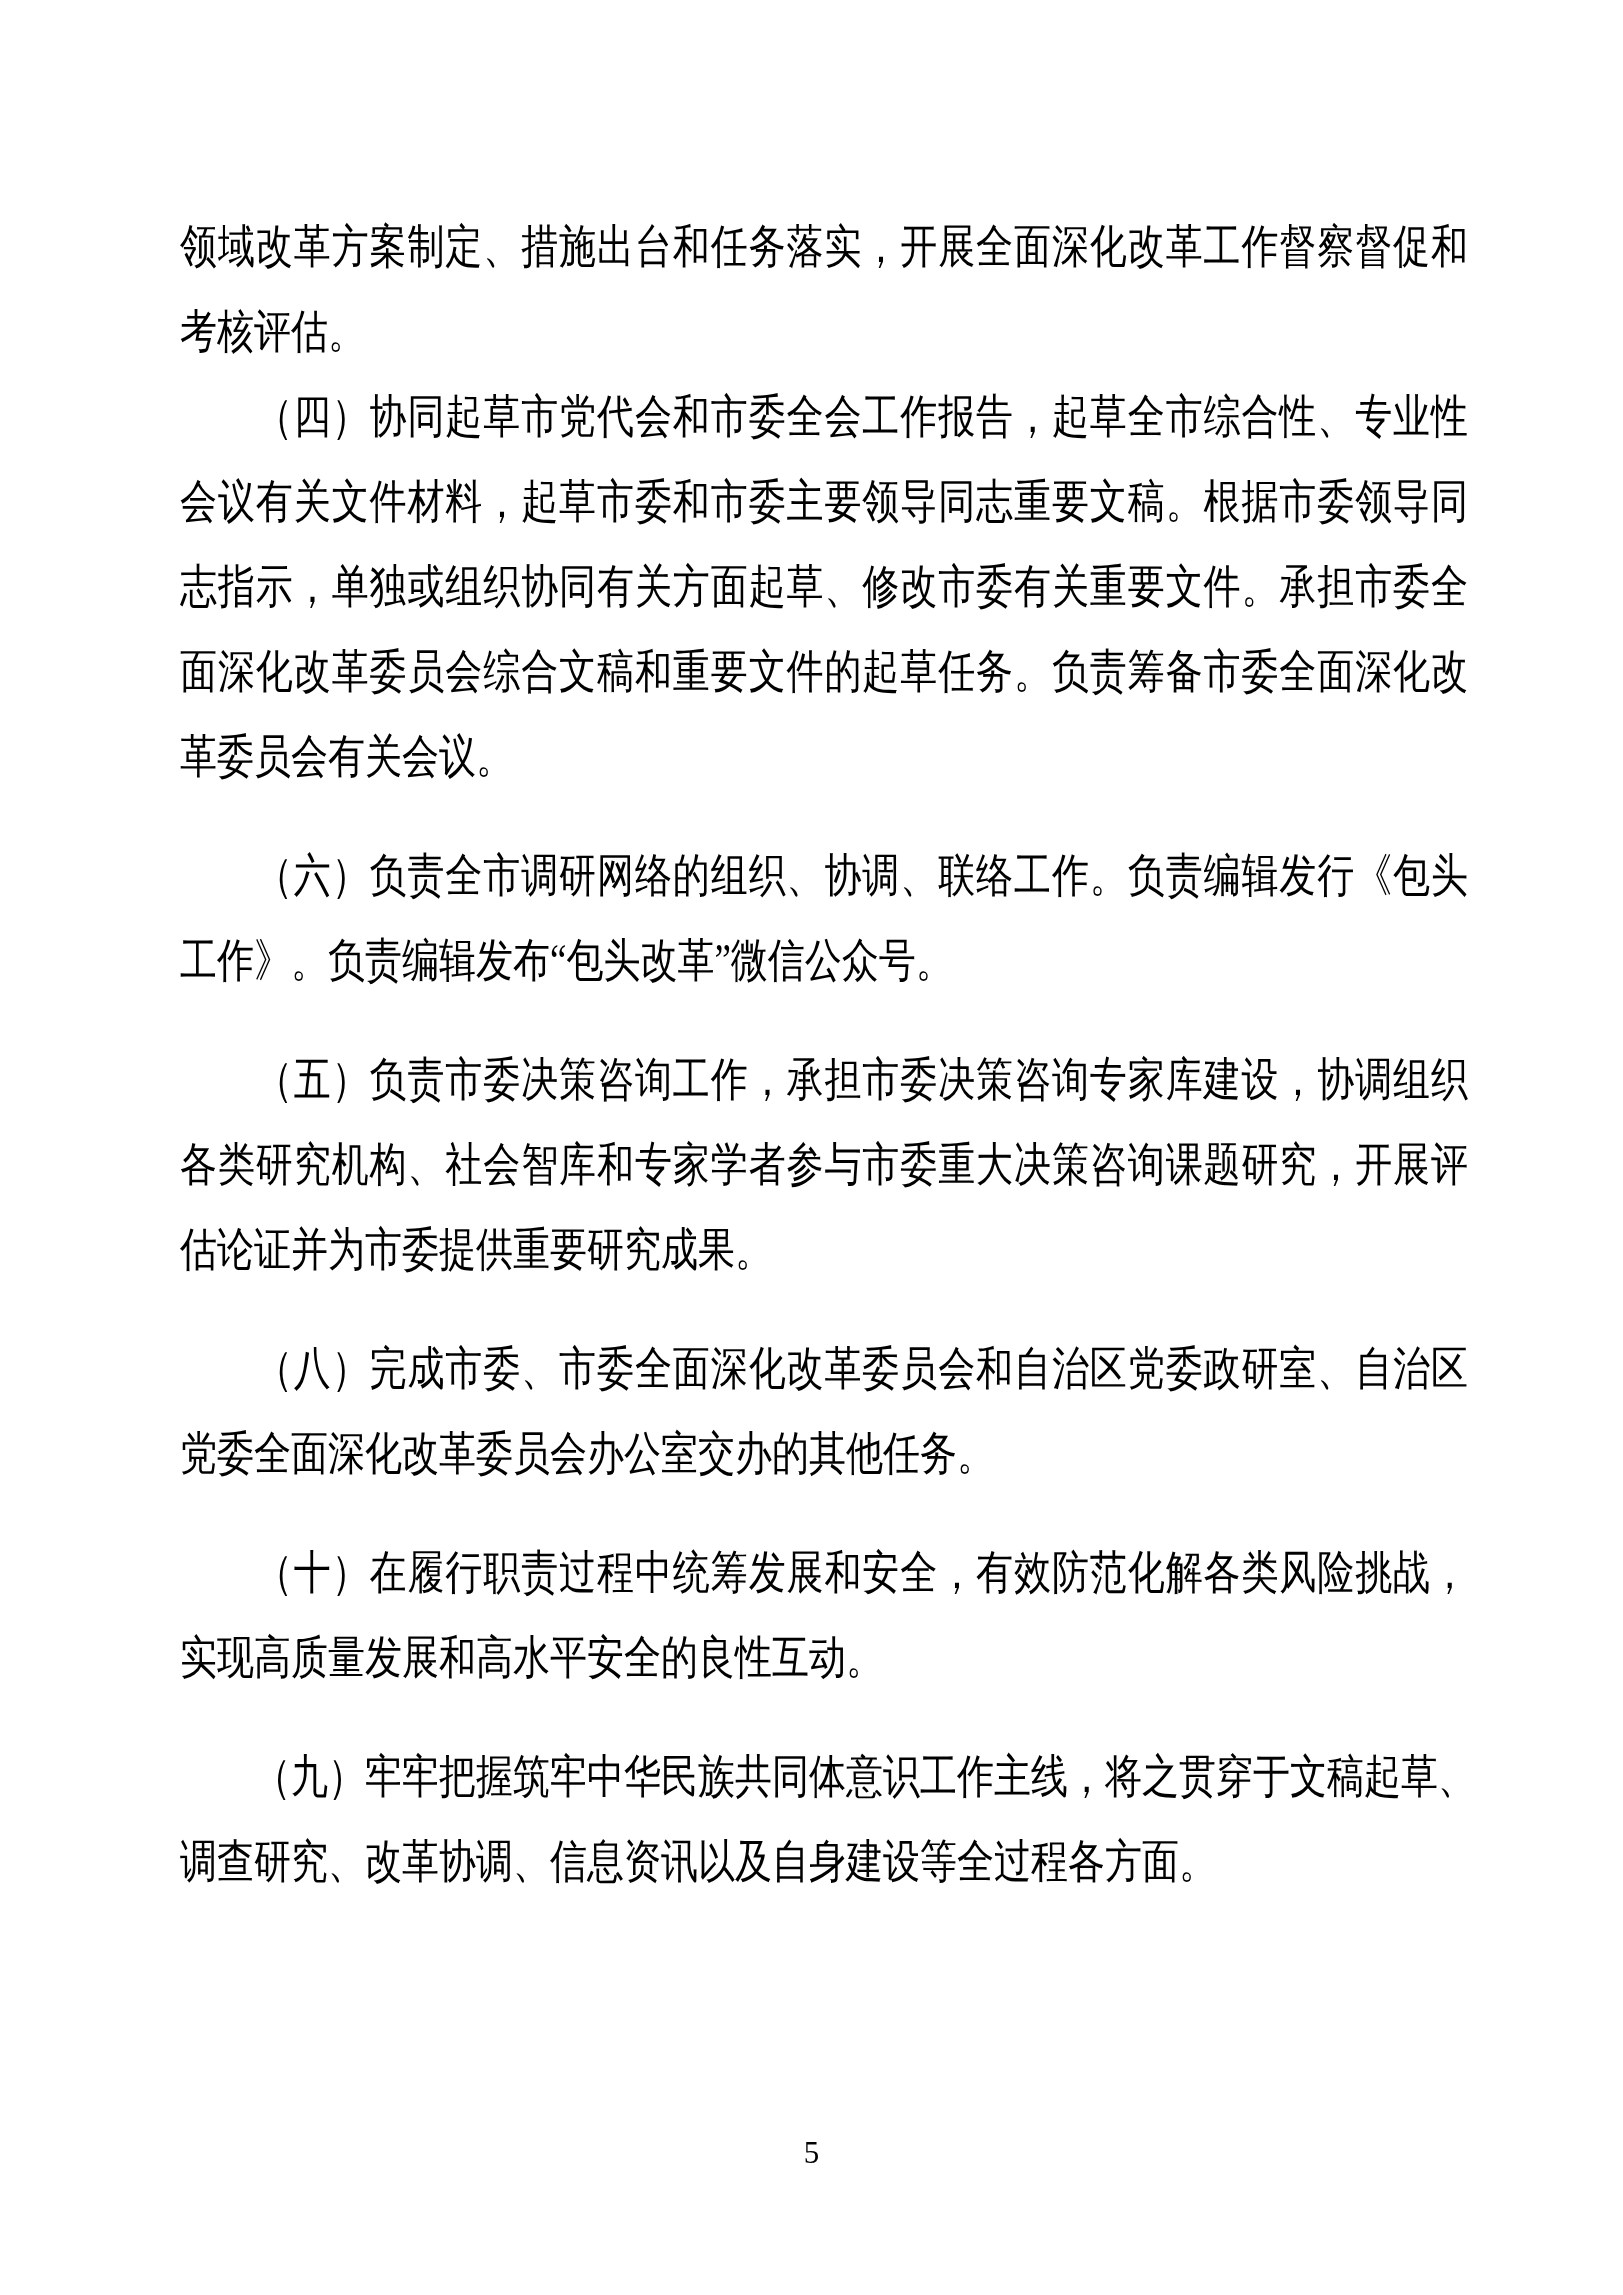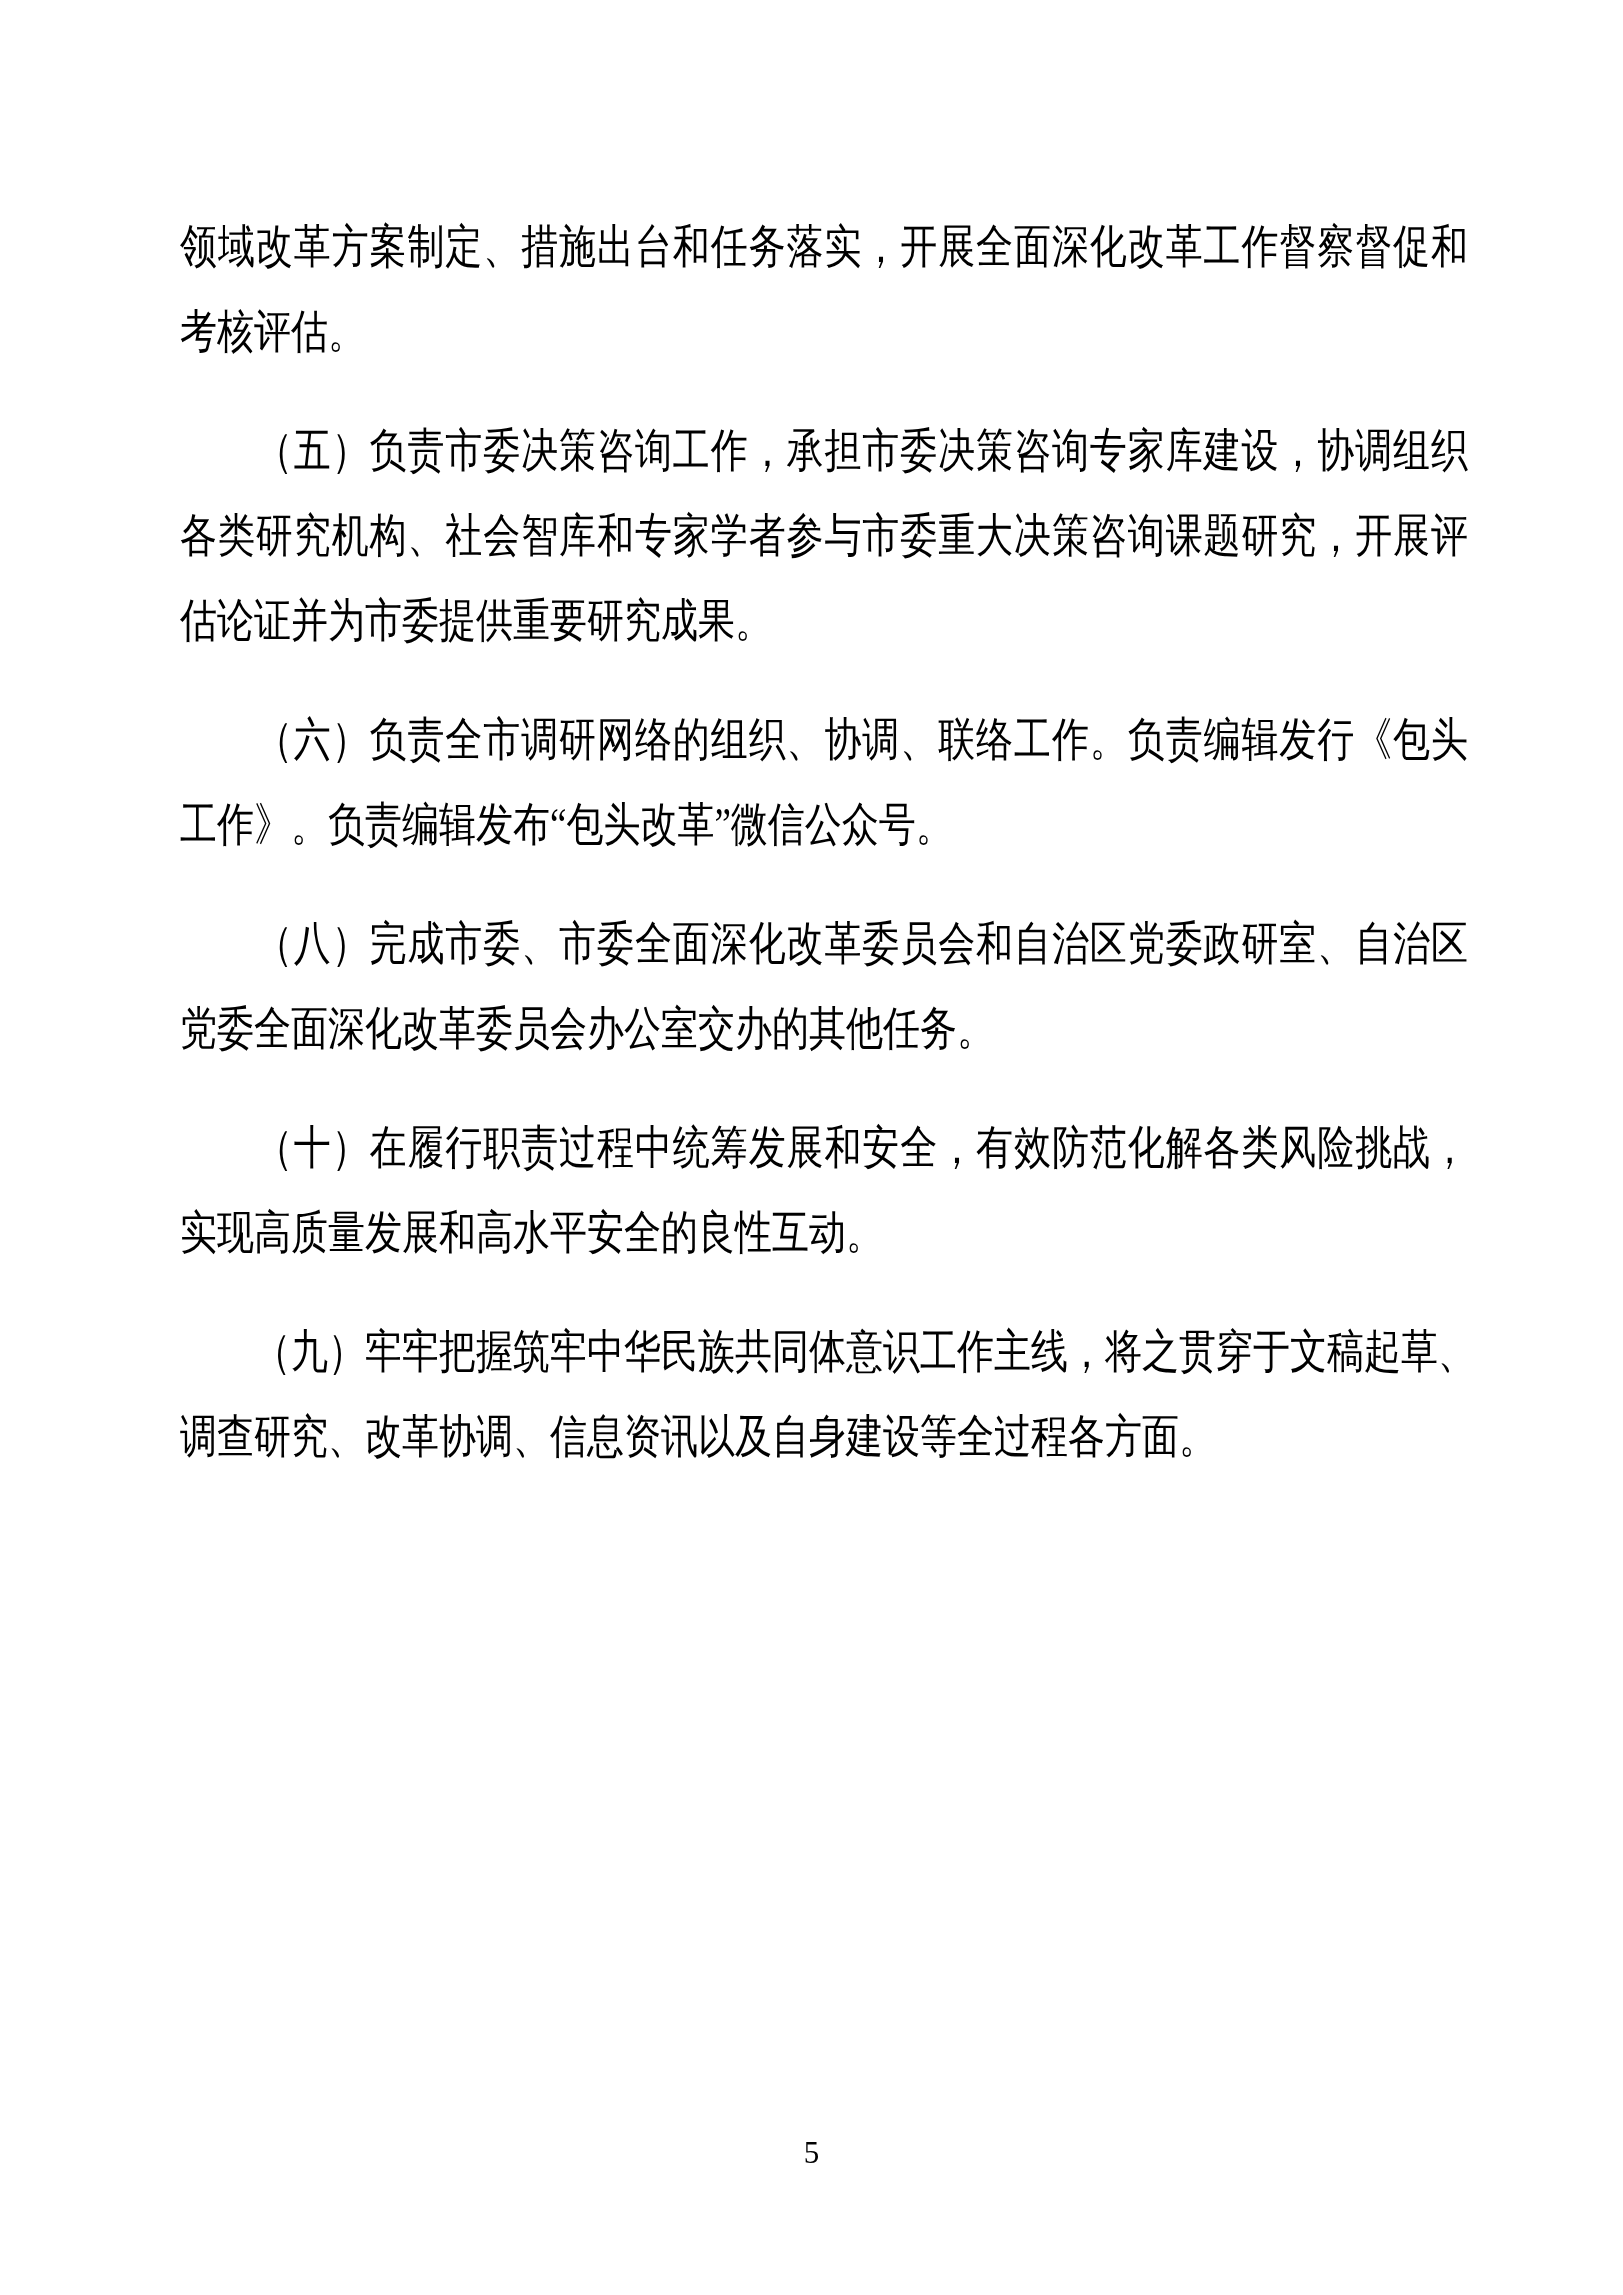--- a/index.html
+++ b/index.html
@@ -63,28 +63,35 @@
 </style>
 </head>
 <body>
 
 <div class="page">
   <main class="doc-body" id="doc-body">
       <div class="paragraph">
         <div class="line fill">领域改革方案制定、措施出台和任务落实，开展全面深化改革工作督察督促和</div>
         <div class="line">考核评估。</div>
       </div>
+      <div class="paragraph">
+        <div class="line fill">　　（四）协同起草市党代会和市委全会工作报告，起草全市综合性、专业性</div>
+        <div class="line fill">会议有关文件材料，起草市委和市委主要领导同志重要文稿。根据市委领导同</div>
+        <div class="line fill">志指示，单独或组织协同有关方面起草、修改市委有关重要文件。承担市委全</div>
+        <div class="line fill">面深化改革委员会综合文稿和重要文件的起草任务。负责筹备市委全面深化改</div>
+        <div class="line">革委员会有关会议。</div>
+      </div>
+      <div class="paragraph gap">
+        <div class="line fill">　　（六）负责全市调研网络的组织、协调、联络工作。负责编辑发行《包头</div>
+        <div class="line">工作》。负责编辑发布“包头改革”微信公众号。</div>
+      </div>
       <div class="paragraph gap">
         <div class="line fill">　　（五）负责市委决策咨询工作，承担市委决策咨询专家库建设，协调组织</div>
         <div class="line fill">各类研究机构、社会智库和专家学者参与市委重大决策咨询课题研究，开展评</div>
         <div class="line">估论证并为市委提供重要研究成果。</div>
-      </div>
-      <div class="paragraph gap">
-        <div class="line fill">　　（六）负责全市调研网络的组织、协调、联络工作。负责编辑发行《包头</div>
-        <div class="line">工作》。负责编辑发布“包头改革”微信公众号。</div>
       </div>
       <div class="paragraph gap">
         <div class="line fill">　　（八）完成市委、市委全面深化改革委员会和自治区党委政研室、自治区</div>
         <div class="line">党委全面深化改革委员会办公室交办的其他任务。</div>
       </div>
       <div class="paragraph gap">
         <div class="line fill">　　（十）在履行职责过程中统筹发展和安全，有效防范化解各类风险挑战，</div>
         <div class="line">实现高质量发展和高水平安全的良性互动。</div>
       </div>
       <div class="paragraph gap">

